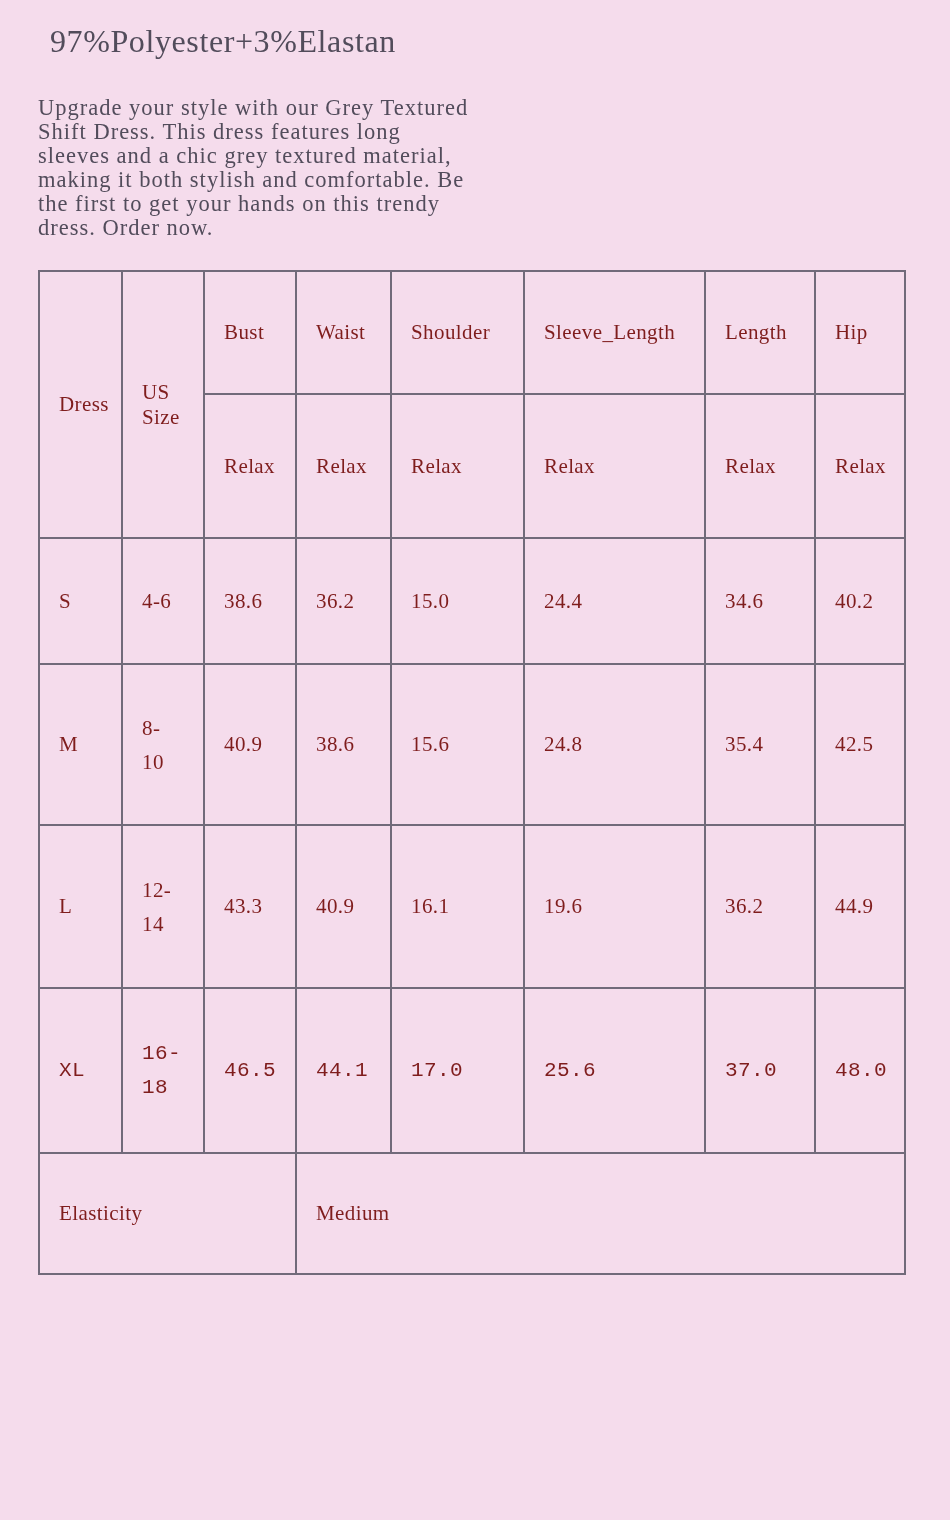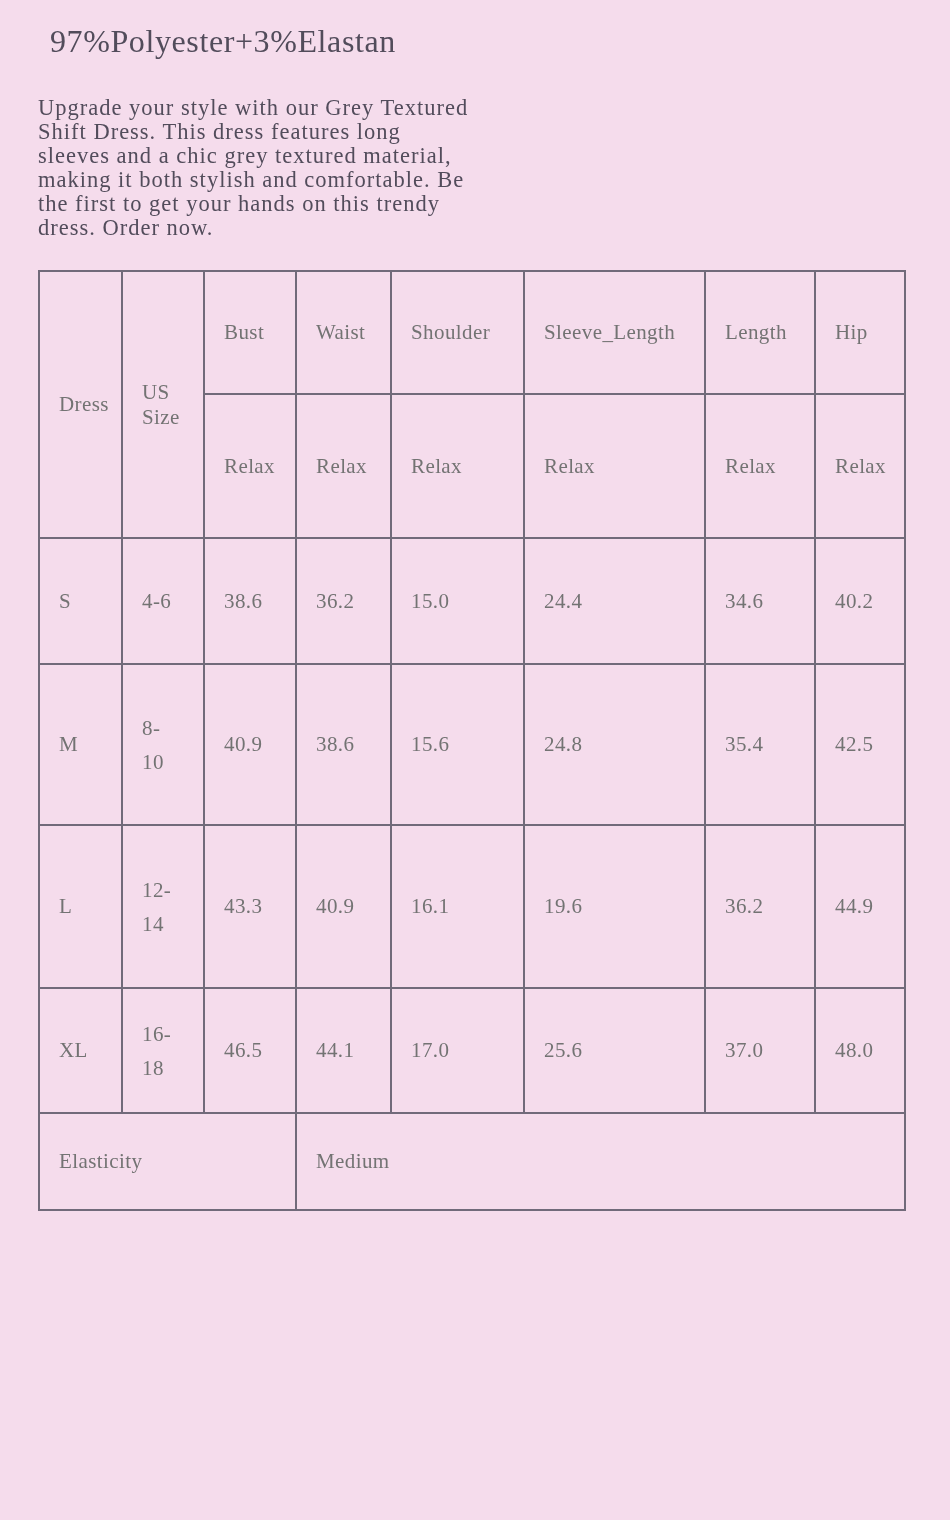--- a/index.html
+++ b/index.html
@@ -37,30 +37,30 @@
   }
   table.size-chart th,
   table.size-chart td {
     border: 2px solid #716a7a;
     font-weight: normal;
     text-align: left;
     vertical-align: middle;
     padding: 0 4px 0 19px;
     font-size: 21px;
     letter-spacing: 0.4px;
-    color: #737373;
+    color: #7f1d1d;
     overflow: hidden;
   }
   tr.hdr-row-1 { height: 123px; }
   tr.hdr-row-2 { height: 144px; }
   tr.row-s  { height: 126px; }
   tr.row-m  { height: 161px; }
   tr.row-l  { height: 163px; }
-  tr.row-xl { height: 125px; }
-  tr.footer-row { height: 97px; }
+  tr.row-xl { height: 165px; font-family: Liberation Mono, monospace; }
+  tr.footer-row { height: 121px; }
   td.us-size-cell { white-space: pre-line; line-height: 34px; margin-left: 20px; }
 </style>
 </head>
 <body>
 
 <div class="content">
 
   <p class="composition">97%Polyester+3%Elastan</p>
 
   <p class="description">Upgrade your style with our Grey Textured Shift Dress. This dress features long sleeves and a chic grey textured material, making it both stylish and comfortable. Be the first to get your hands on this trendy dress. Order now.</p>

